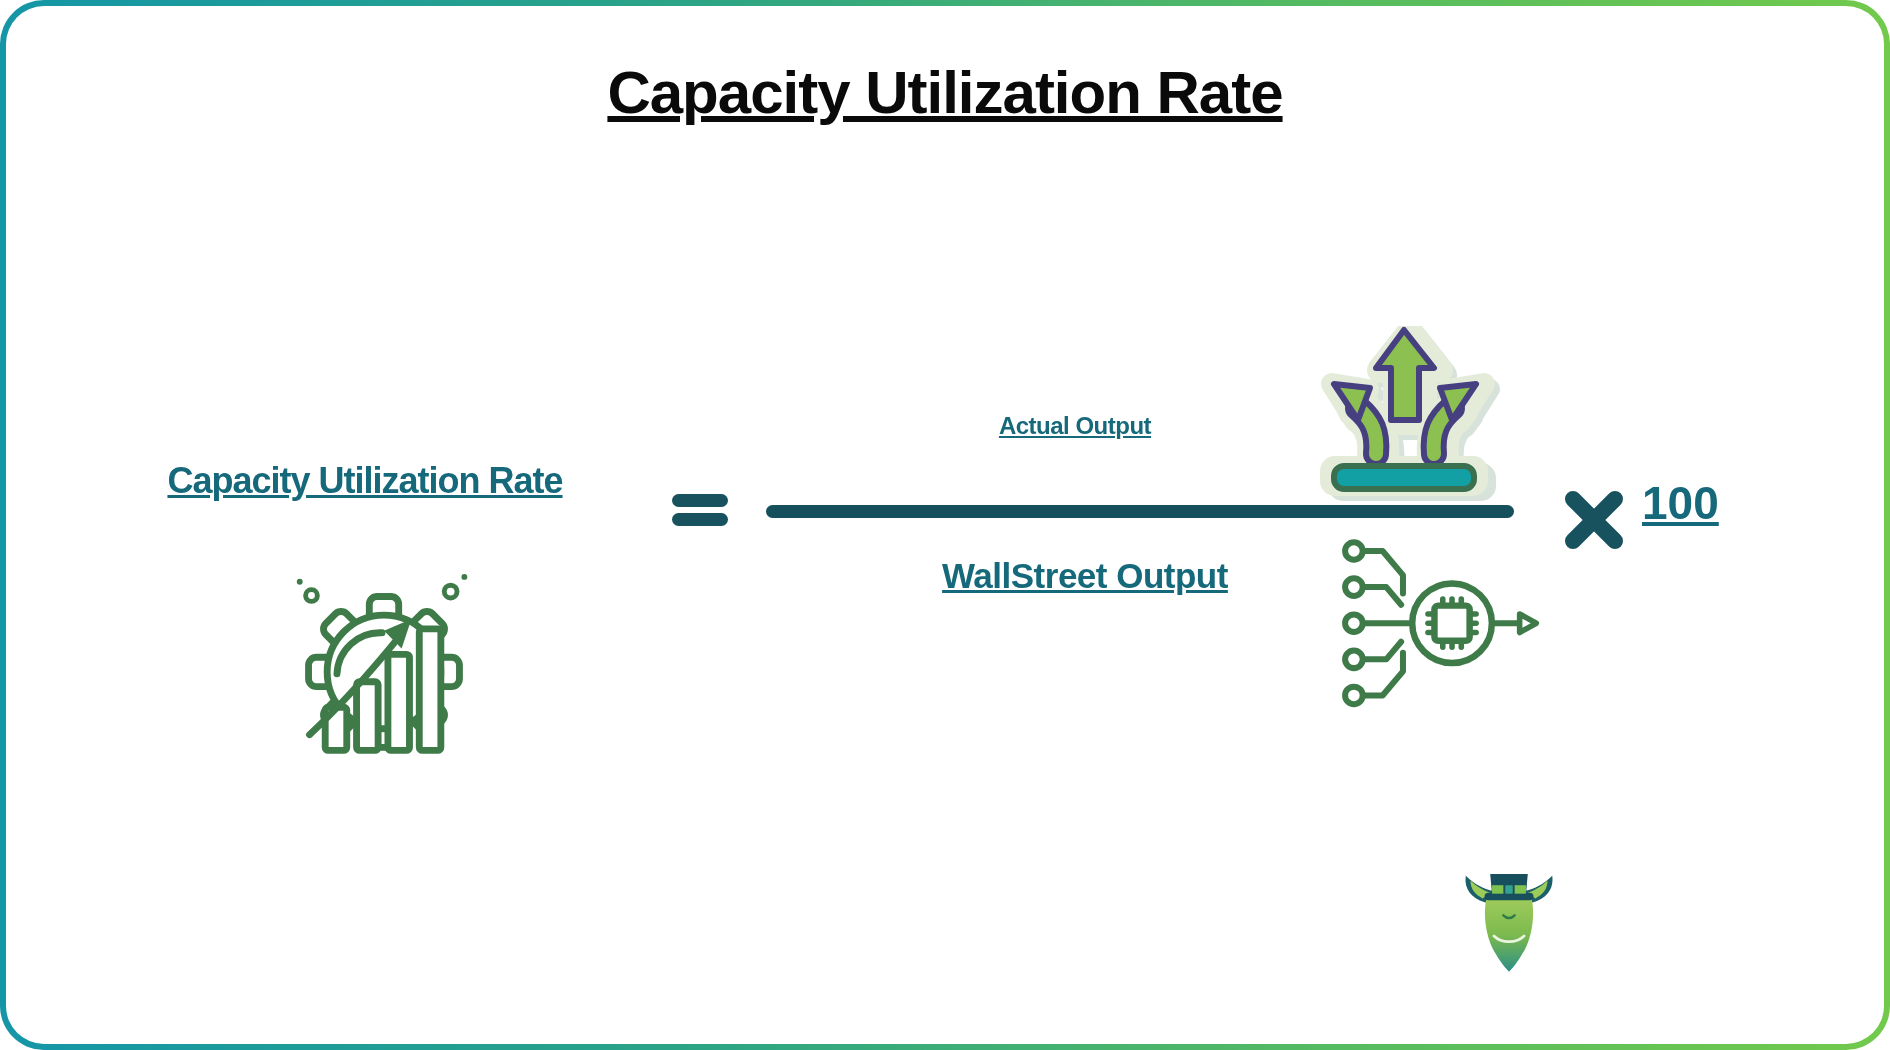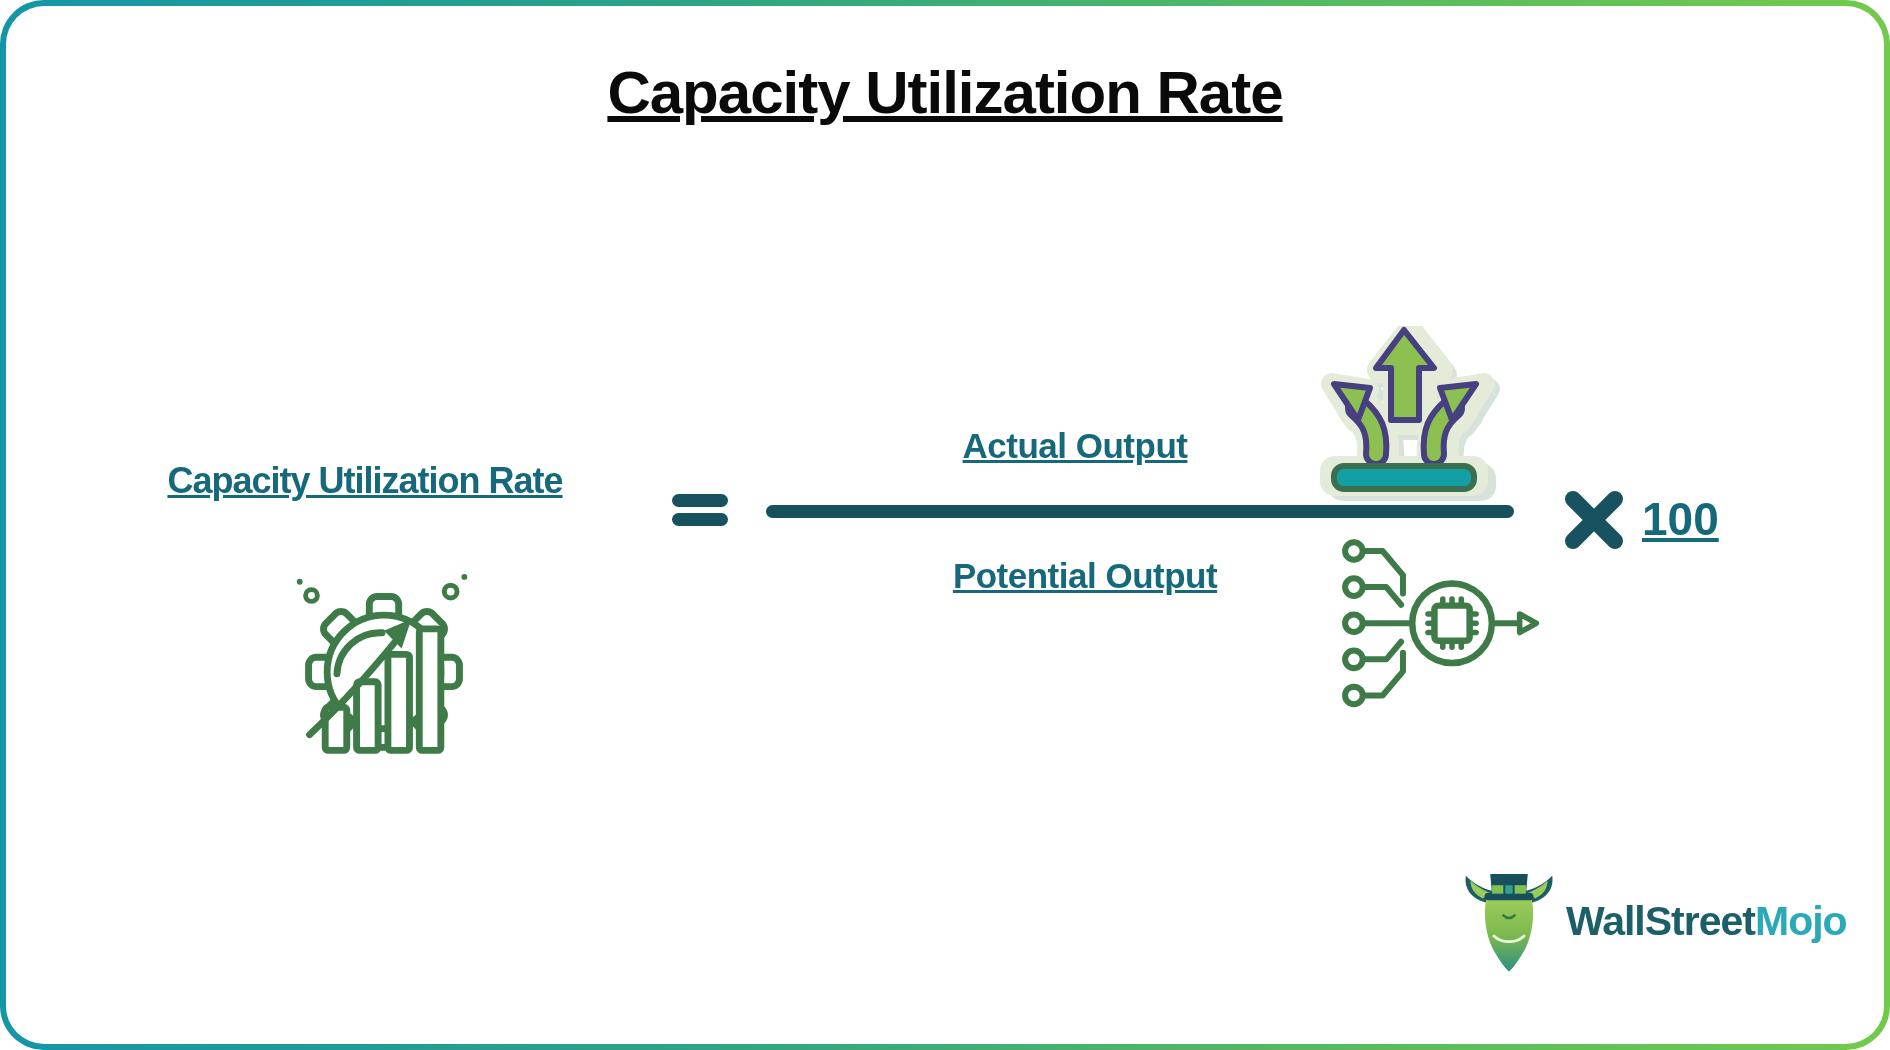--- a/index.html
+++ b/index.html
@@ -17,42 +17,42 @@
   .abs { position:absolute;text-decoration:underline; }
   .title {
     top:58px; left:0; width:100%; text-align:center;
     font-size:60px; font-weight:bold; color:#0a0a0a; letter-spacing:-1px;
   }
   .left-label {
     left:120px; top:458px; width:490px; text-align:center;
     font-size:36px; font-weight:bold; color:#15697a; line-height:1.28; letter-spacing:-1px;
   }
   .numerator {
-    left:860px; top:426px; width:430px; text-align:center;
-    font-size:35px; font-weight:bold; color:#15697a; letter-spacing:-0.5px;
+    left:860px; top:412px; width:430px; text-align:center;
+    font-size:24px; font-weight:bold; color:#15697a; letter-spacing:-0.5px;
   }
   .denominator {
     left:850px; top:556px; width:470px; text-align:center;
     font-size:35px; font-weight:bold; color:#15697a; letter-spacing:-0.5px;
   }
   .equals { left:672px; top:494px; width:56px; height:32px; }
   .equals .bar {
     position:absolute; left:0; width:56px; height:13px; border-radius:7px; background:#17525e;
   }
   .equals .bar.b1 { top:0; }
   .equals .bar.b2 { top:19px; }
   .frac-line {
     left:766px; top:505px; width:748px; height:13px; border-radius:7px; background:#15505c;
   }
   .arrows-icon { left:1318px; top:326px; width:192px; height:176px; }
   .chip-icon   { left:1340px; top:536px; width:200px; height:180px; }
   .gear-icon   { left:286px;  top:570px; width:196px; height:200px; }
   .times-sign  { left:1562px; top:488px; width:64px; height:64px; }
   .multiplier {
-    left:1642px; top:492px; width:120px; text-align:left;
+    left:1642px; top:476px; width:120px; text-align:left;
     font-size:46px; font-weight:bold; color:#15697a; letter-spacing:0px;
   }
   .logo { left:1462px; top:866px; width:420px; height:110px; }
   .logo-bull { position:absolute; left:0; top:0; width:94px; height:108px; }
   .logo-text {
     position:absolute; left:104px; top:32px;
     font-size:41px; font-weight:bold; letter-spacing:-1px; white-space:nowrap;
   }
   .logo-text .p1 { color:#1d5f68; }
   .logo-text .p2 { color:#2aa9b8; }
@@ -102,21 +102,21 @@
   </svg>
 </div>
 
 <div class="abs equals">
   <div class="bar b1"></div>
   <div class="bar b2"></div>
 </div>
 
 <div class="abs numerator">Actual Output</div>
 <div class="abs frac-line"></div>
-<div class="abs denominator">Potential Output</div>
+<div class="abs denominator">WallStreet Output</div>
 
 <div class="abs arrows-icon">
   <svg viewBox="0 0 192 176">
     <g transform="translate(4,5)" opacity="0.65">
       <path d="M 92 6 L 122 44 L 106 44 L 106 96 L 78 96 L 78 44 L 62 44 Z" fill="#c2d3c9" stroke="#c2d3c9" stroke-width="26" stroke-linejoin="round"></path>
       <rect x="6" y="132" width="168" height="38" rx="15" fill="#c2d3c9"></rect>
       <path d="M 62 132 C 64 108, 58 96, 42 82" stroke="#c2d3c9" stroke-width="40" fill="none" stroke-linecap="round"></path>
       <path d="M 122 132 C 120 108, 126 96, 142 82" stroke="#c2d3c9" stroke-width="40" fill="none" stroke-linecap="round"></path>
       <path d="M 16 58 L 52 64 L 40 96 Z" fill="#c2d3c9" stroke="#c2d3c9" stroke-width="20" stroke-linejoin="round"></path>
       <path d="M 168 58 L 132 64 L 144 96 Z" fill="#c2d3c9" stroke="#c2d3c9" stroke-width="20" stroke-linejoin="round"></path>
@@ -208,16 +208,13 @@
 
       <path d="M 34 74 C 42 82, 58 82, 66 74" stroke="#eaf4dc" stroke-width="3" fill="none" stroke-linecap="round"></path>
       <path d="M 44 52 C 48 56, 52 56, 56 52" stroke="#2f7a46" stroke-width="2.5" fill="none" stroke-linecap="round"></path>
 
       <path d="M 30 8 L 70 8 L 68 30 L 32 30 Z" fill="#174f5c"></path>
       <rect x="24" y="28" width="52" height="8" rx="4" fill="#174f5c"></rect>
       <rect x="32" y="20" width="36" height="9" fill="#7fc24f"></rect>
       <rect x="45" y="19" width="10" height="11" rx="2" fill="#35a08f" stroke="#174f5c" stroke-width="2"></rect>
     </svg>
   </div>
-  <div class="logo-text">
-    <span class="p1">WallStreet</span><span class="p2">Mojo</span>
-  </div>
 </div>
 
 </body></html>

